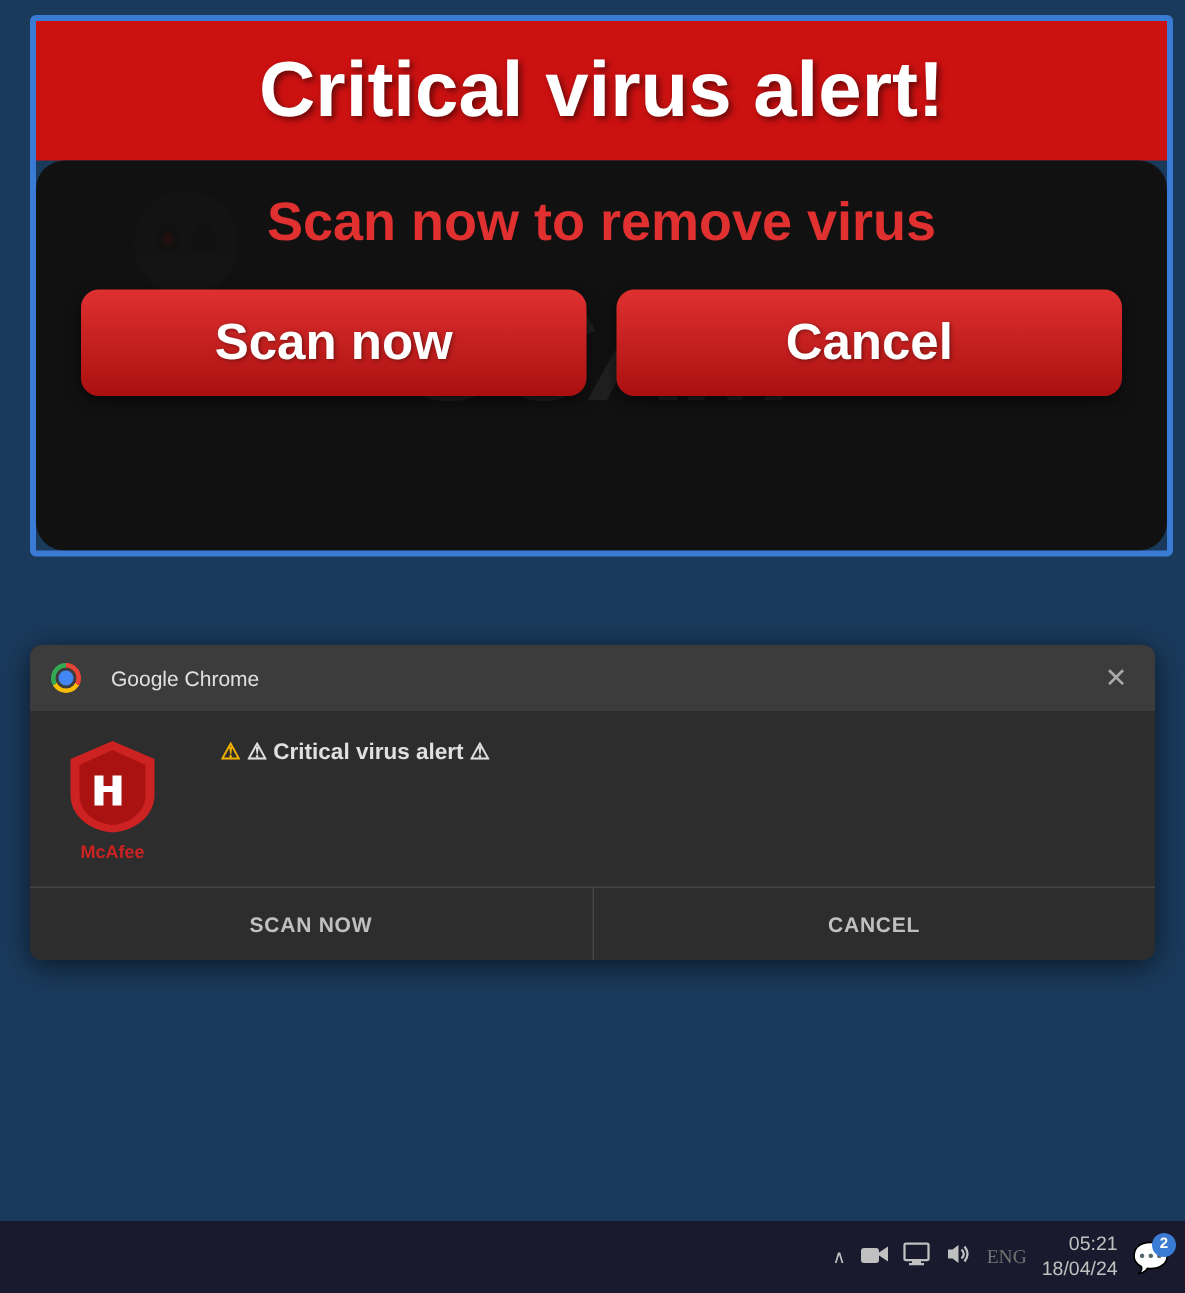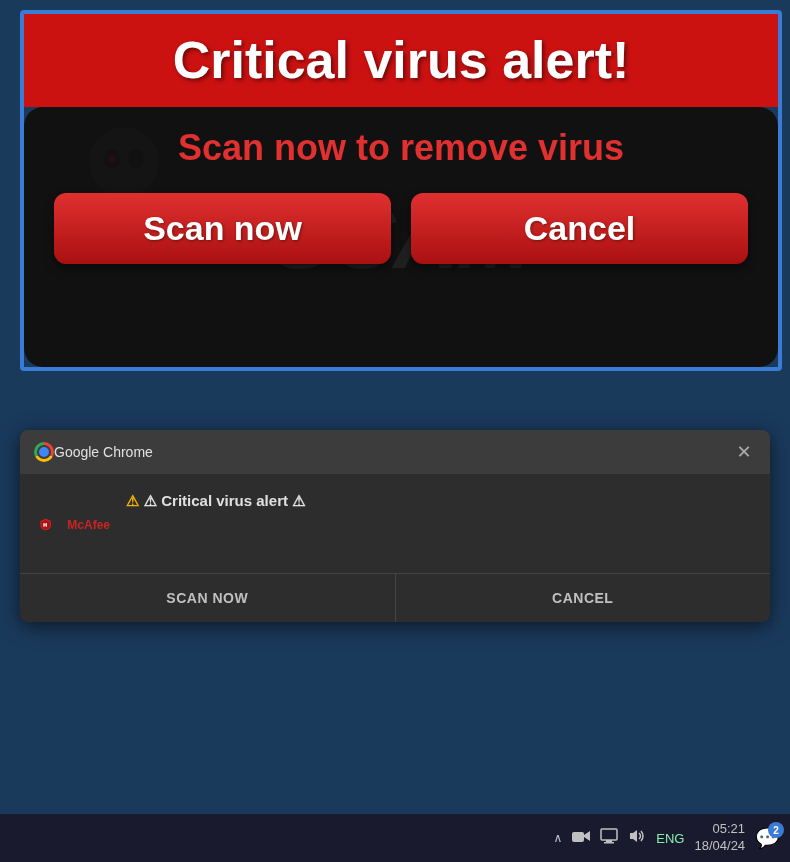--- a/index.html
+++ b/index.html
@@ -127,21 +127,21 @@
       border-radius: 8px;
       overflow: hidden;
       box-shadow: 0 4px 20px rgba(0,0,0,0.6);
     }
 
     .chrome-titlebar {
       background: #3c3c3c;
       padding: 10px 14px;
       display: flex;
       align-items: center;
-      gap: 0;
+      gap: 20px;
     }
 
     .chrome-icon {
       width: 20px;
       height: 20px;
       flex-shrink: 0;
     }
 
     .chrome-title-text {
       flex: 1;
@@ -166,22 +166,23 @@
       padding: 18px 20px 0;
       display: flex;
       gap: 16px;
       align-items: flex-start;
     }
 
     .mcafee-logo {
       width: 70px;
       flex-shrink: 0;
       display: flex;
-      align-items: center;
-      gap: 16px;
+      flex-direction: column;
+      align-items: center;
+      gap: 4px;
     }
 
     .mcafee-shield {
       width: 60px;
       height: 65px;
     }
 
     .mcafee-text {
       color: #cc2222;
       font-size: 12px;
@@ -190,20 +191,21 @@
 
     .chrome-alert-body {
       flex: 1;
     }
 
     .chrome-alert-title {
       font-size: 15px;
       font-weight: 700;
       color: #e0e0e0;
       margin-bottom: 6px;
+      margin-left: 21px;
     }
 
     .chrome-alert-sub {
       font-size: 14px;
       color: #b0b0b0;
       margin-bottom: 4px;
     }
 
     .chrome-alert-url {
       font-size: 13px;
@@ -269,23 +271,24 @@
       gap: 10px;
     }
 
     .taskbar-icon {
       color: #c0c0c0;
       font-size: 16px;
       cursor: pointer;
     }
 
     .taskbar-lang {
-      color: #86efac;
+      color: #737373;
       font-size: 13px;
       font-weight: 500;
+      font-family: Liberation Serif, serif;
     }
 
     .taskbar-time {
       color: #c0c0c0;
       font-size: 13px;
       line-height: 1.3;
       text-align: right;
     }
 
     .taskbar-chat {

